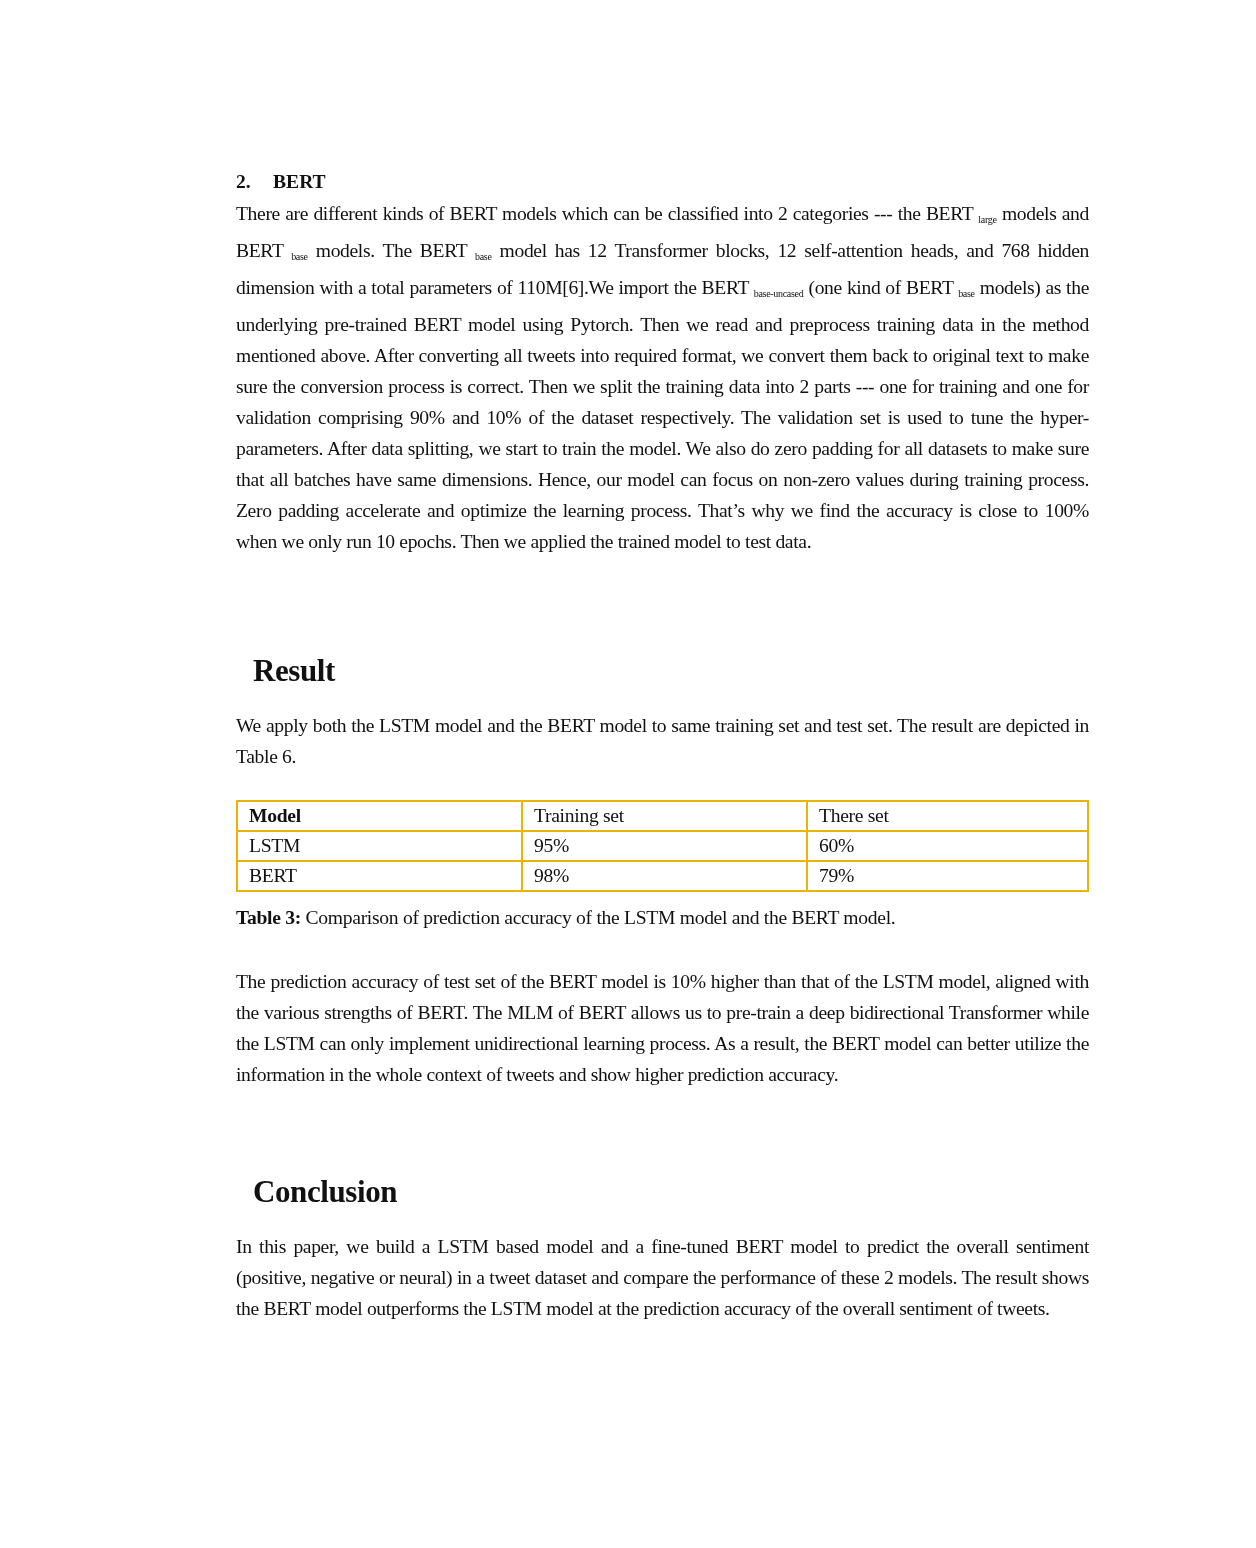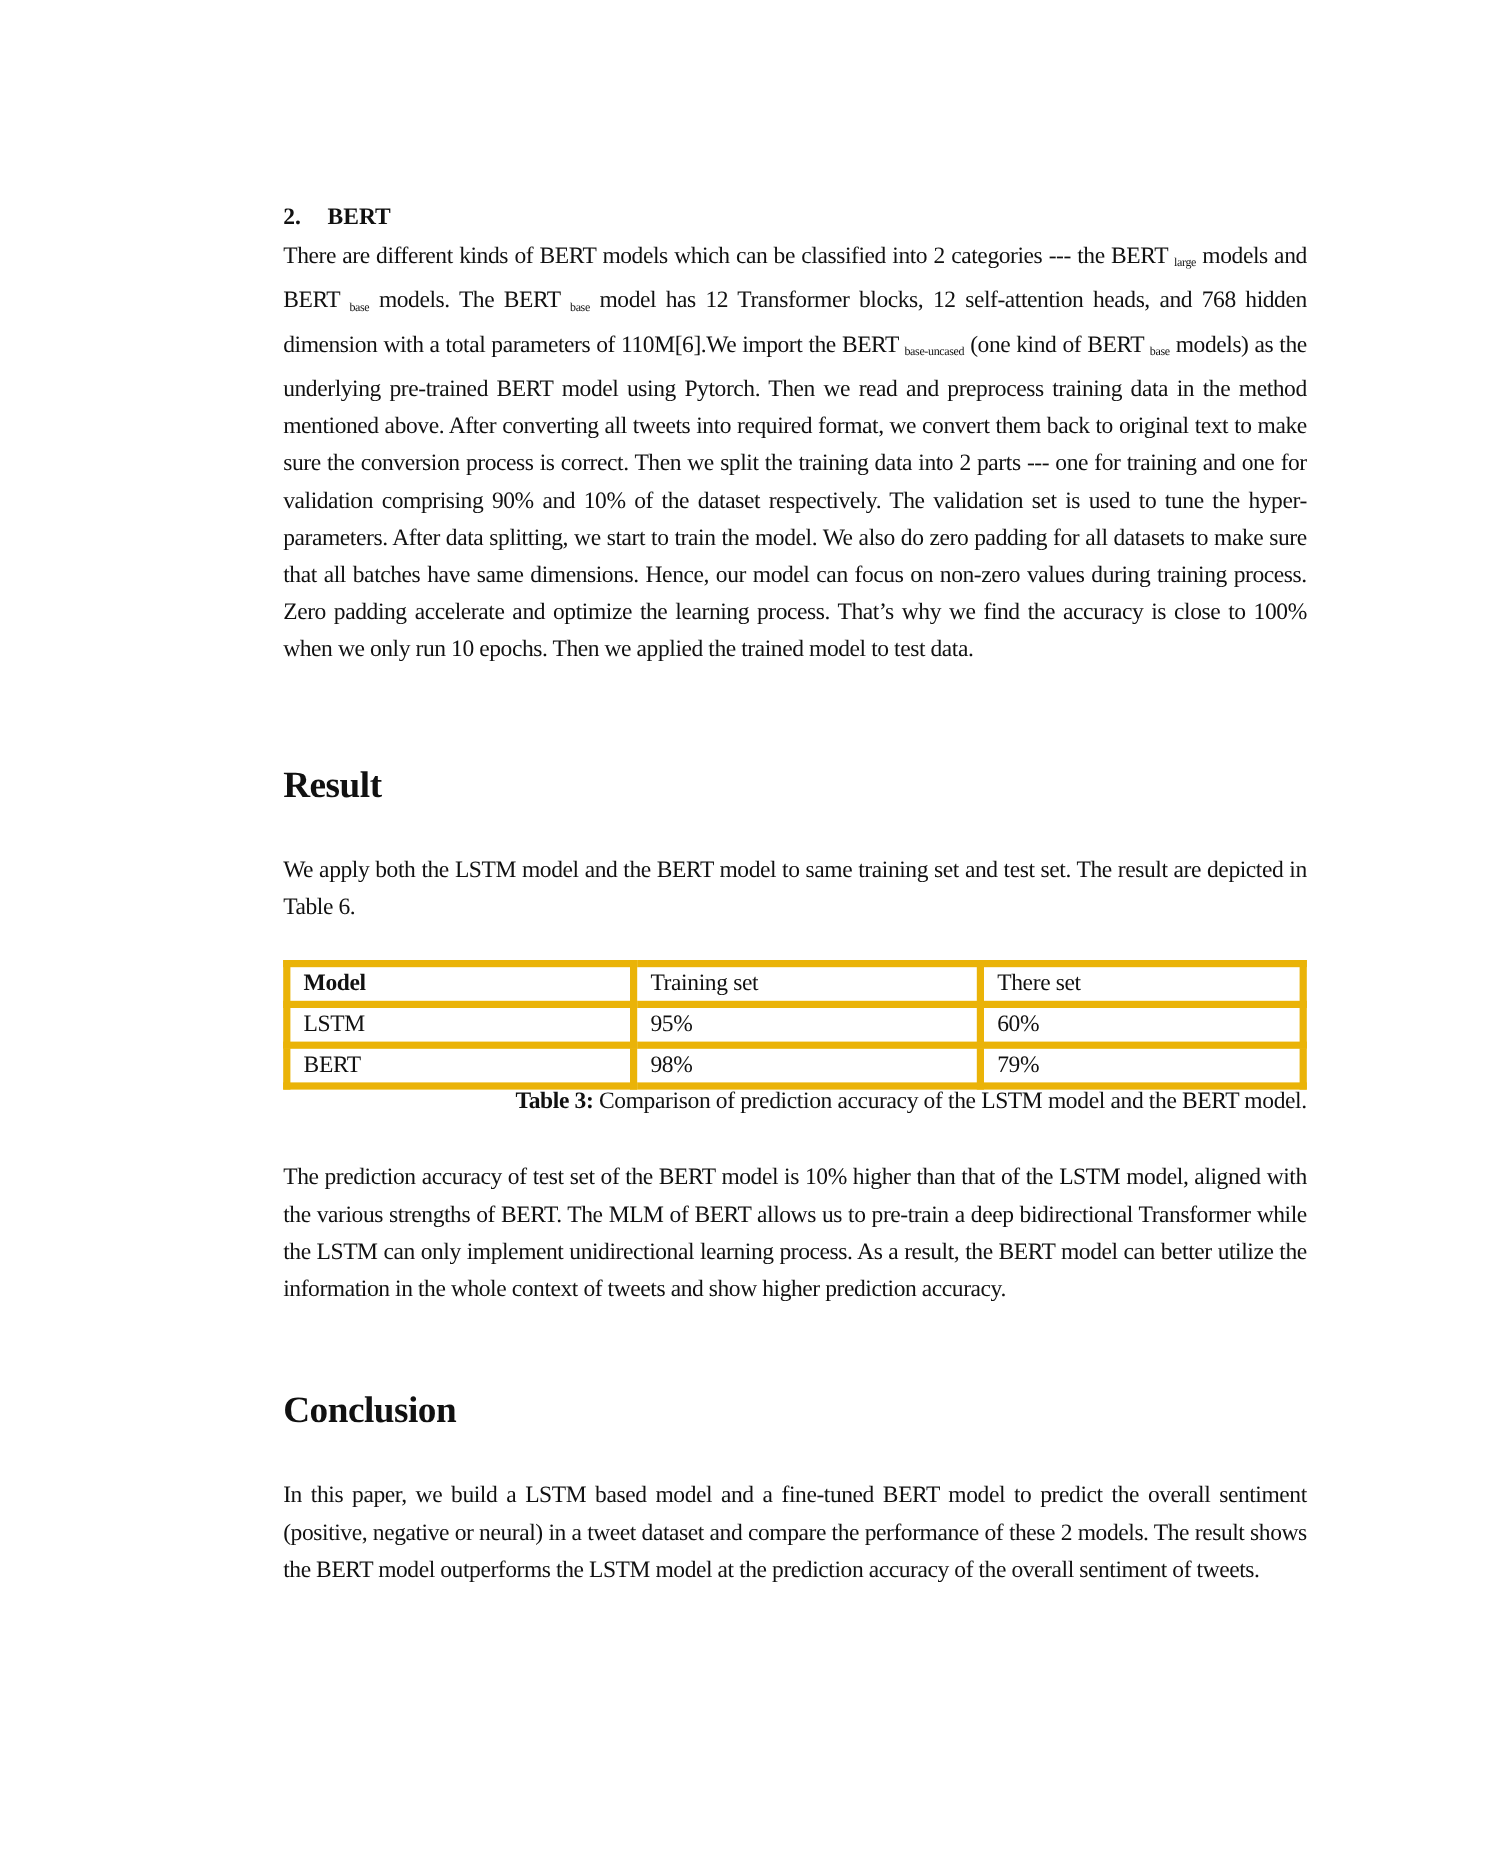--- a/index.html
+++ b/index.html
@@ -5,30 +5,30 @@
   html, body { margin: 0; padding: 0; background: #ffffff; }
   body { width: 1256px; height: 1548px; position: relative; overflow: hidden;
          font-family: "Liberation Serif", "DejaVu Serif", serif; color: #111; }
   .page { position: absolute; left: 236px; width: 853px; top: 0; }
   .para { font-size: 19.6px; line-height: 31px; text-align: justify; margin: 0;
           letter-spacing: -0.35px; }
   .sub { font-size: 10px; vertical-align: -3px; letter-spacing: -0.3px; }
   .subsec { position: absolute; top: 169px; left: 0; font-weight: bold; font-size: 19.6px; line-height: 26px; }
   .subsec .num { display: inline-block; width: 37px; }
   #bert-para { position: absolute; top: 198px; left: 0; width: 853px; }
-  .h1 { position: absolute; left: 0; font-weight: bold; font-size: 31px; line-height: 36px; letter-spacing: -0.4px; margin: 0; }
+  .h1 { position: absolute; left: 0; font-weight: bold; font-size: 31px; line-height: 36px; letter-spacing: -0.4px; margin: 17px; }
   #result-heading { top: 636px; }
   #result-para { position: absolute; top: 710px; left: 0; width: 853px; }
   table.results { position: absolute; top: 800px; left: 0; width: 853px; border-collapse: collapse;
                   font-size: 19.6px; letter-spacing: -0.3px; }
-  table.results td { border: 6px solid #eab308; height: 28px; padding: 0 0 0 11px; line-height: 28px; vertical-align: middle; }
+  table.results td { border: 2px solid #eab308; height: 28px; padding: 0 0 0 11px; line-height: 28px; vertical-align: middle; }
   table.results td.c1 { width: 272px; }
   table.results td.c2 { width: 272px; }
   table.results td.bold { font-weight: bold; }
-  .caption { position: absolute; top: 904px; left: 0; width: 853px; text-align: right; font-size: 19.6px; line-height: 28px; letter-spacing: -0.3px; }
+  .caption { position: absolute; top: 904px; left: 0; width: 853px; text-align: left; font-size: 19.6px; line-height: 28px; letter-spacing: -0.3px; }
   .caption b { font-weight: bold; }
   #discussion-para { position: absolute; top: 966px; left: 0; width: 853px; }
   #conclusion-heading { top: 1157px; }
   #conclusion-para { position: absolute; top: 1231px; left: 0; width: 853px; }
 </style>
 </head>
 <body>
 
 <div class="page">
 

